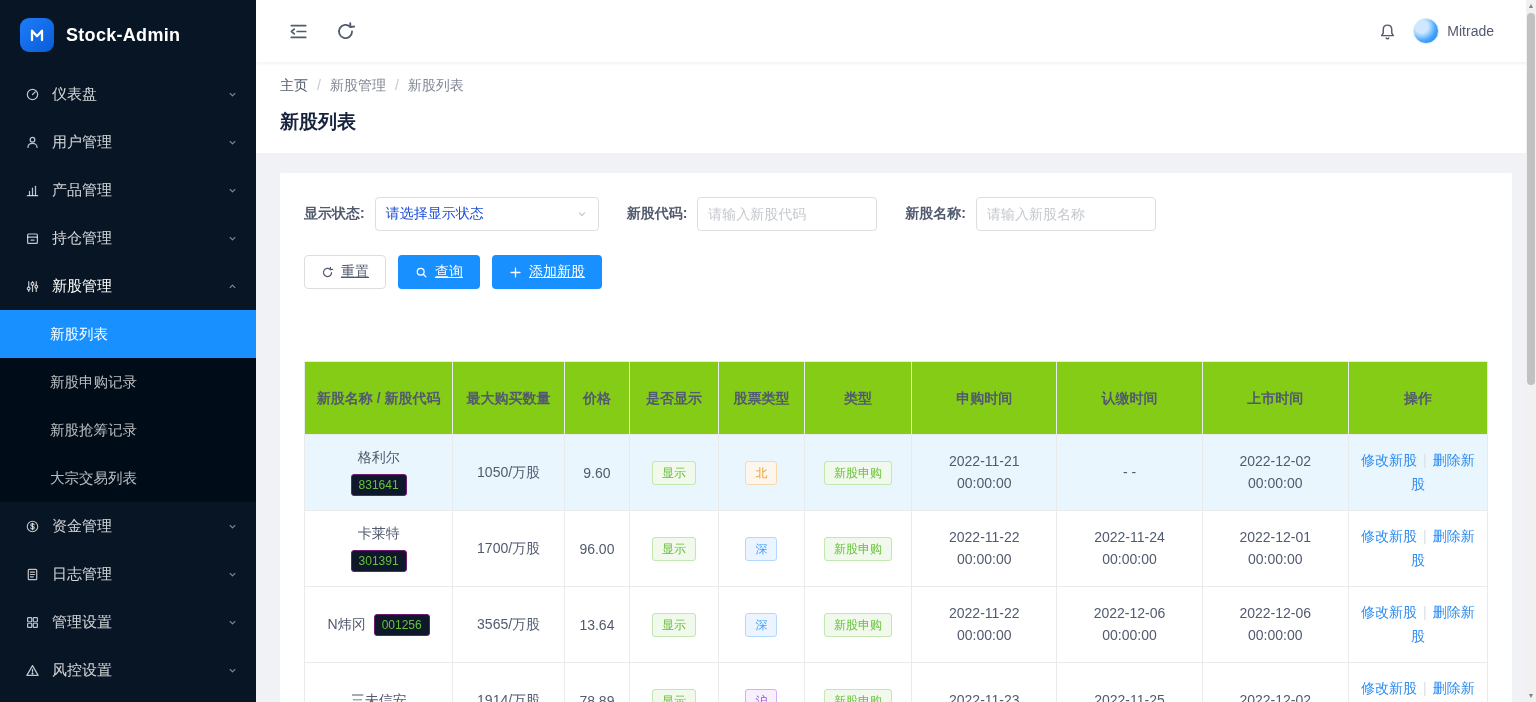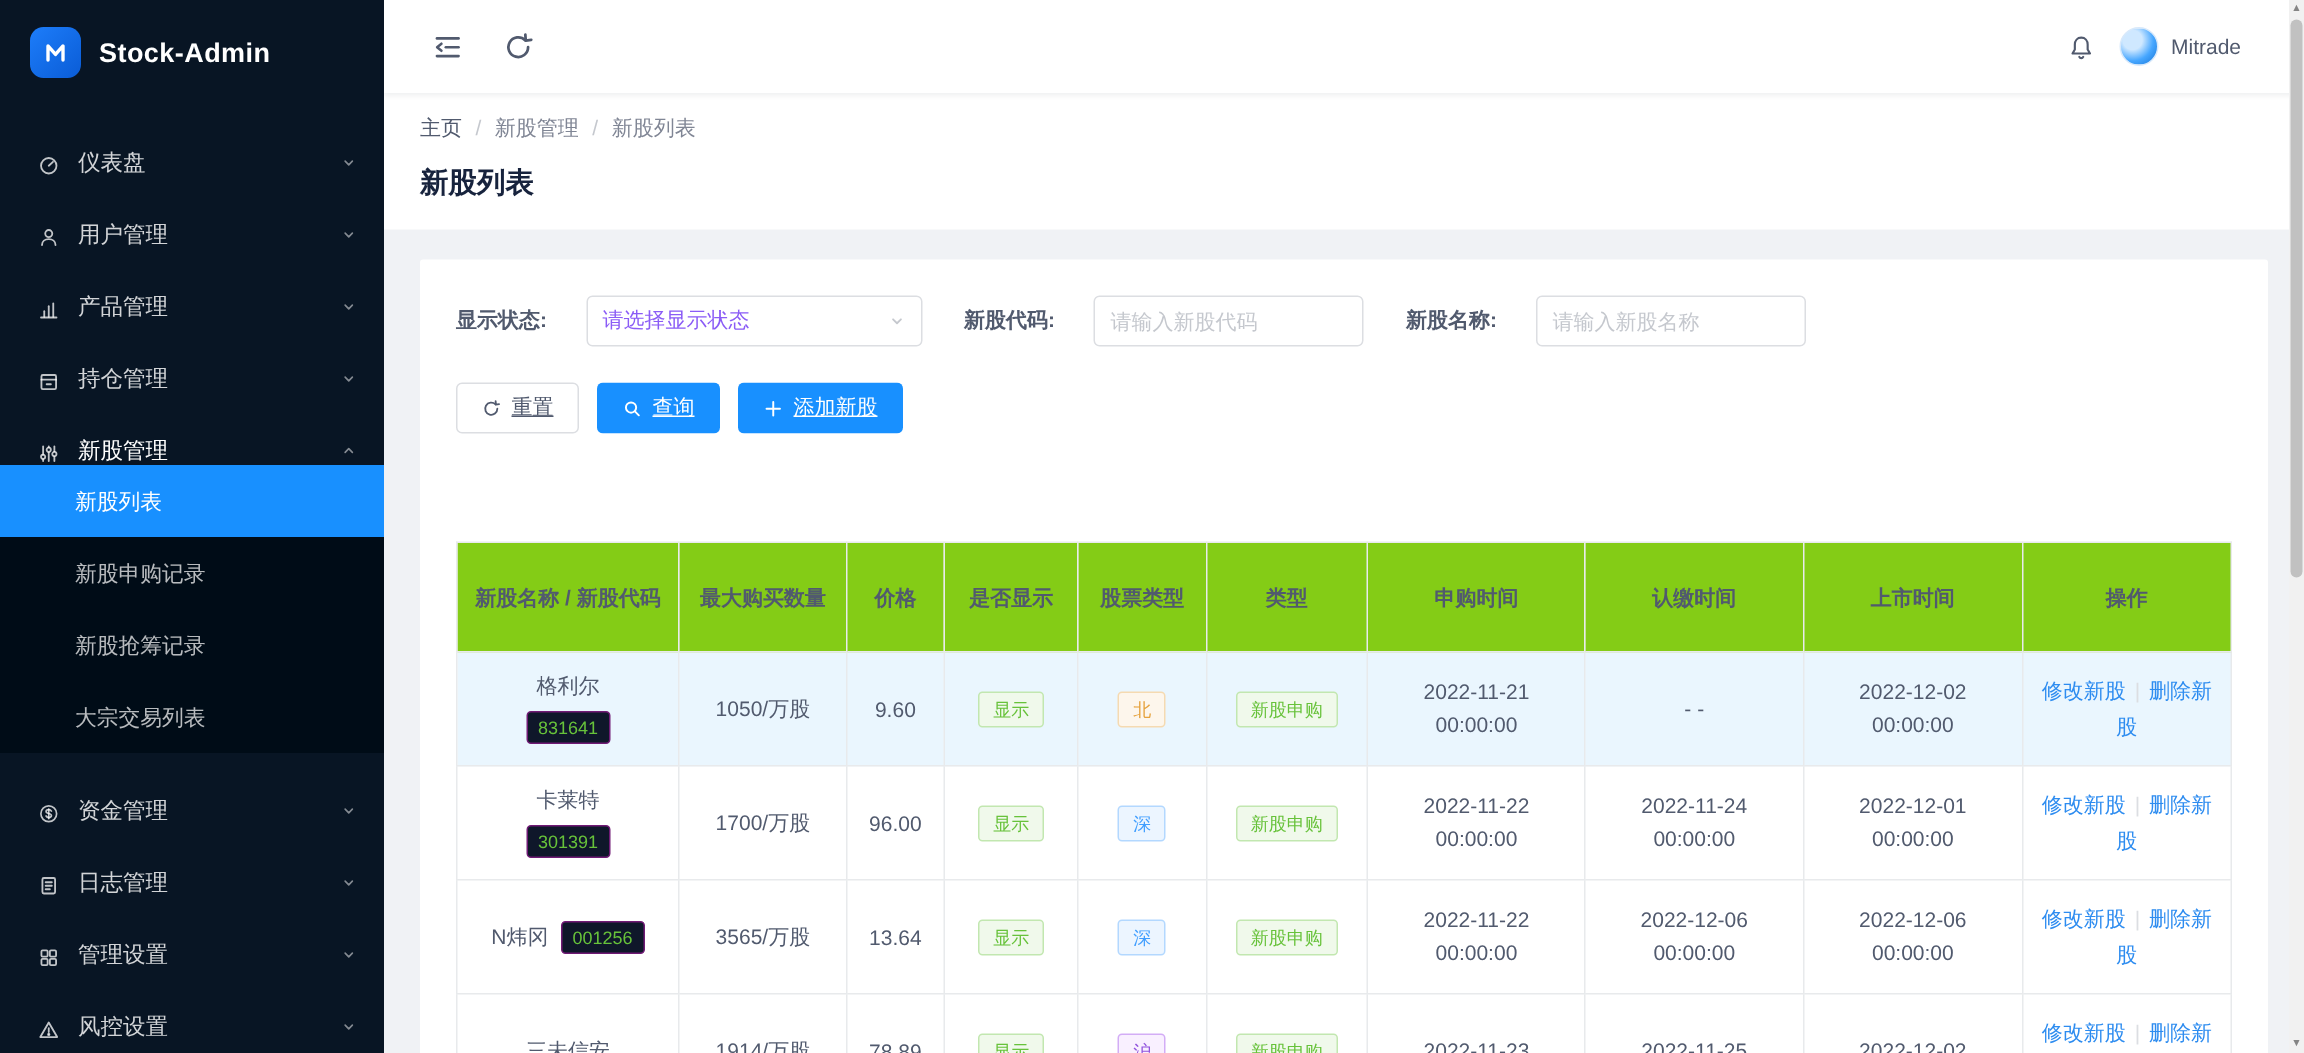--- a/index.html
+++ b/index.html
@@ -9,21 +9,21 @@
     font-size:14px; color:#515a6e; background:#f0f2f5;
     display:flex;
   }
 
   
   .sidebar { width:256px; min-width:256px; height:702px; background:#081524; display:flex; flex-direction:column; overflow:hidden; }
   .logo { height:70px; display:flex; align-items:center; gap:12px; padding:0 20px; flex:none; }
   .logo-mark { width:34px; height:34px; border-radius:9px; background:linear-gradient(135deg,#1d7dfa,#0a5cd6); display:flex; align-items:center; justify-content:center; flex:none; }
   .logo-text { color:#fff; font-size:18px; font-weight:bold; letter-spacing:.3px; }
   .menu { flex:1; }
-  .menu-item { height:48px; display:flex; align-items:flex-end; gap:11px; padding:0 18px 0 24px; color:rgba(255,255,255,.82); font-size:15px; cursor:pointer; }
+  .menu-item { height:48px; display:flex; align-items:center; gap:11px; padding:0 18px 0 24px; color:rgba(255,255,255,.82); font-size:15px; cursor:pointer; }
   .menu-item .mi-icon { width:17px; display:flex; justify-content:center; color:rgba(255,255,255,.75); flex:none; }
   .menu-item .mi-label { flex:1; }
   .chev { color:rgba(255,255,255,.5); flex:none; }
   .submenu { background:#000c17; }
   .submenu-item { height:48px; display:flex; align-items:center; padding-left:50px; color:rgba(255,255,255,.72); font-size:14.5px; cursor:pointer; }
   .submenu-item.active { background:#1890ff; color:#fff; }
 
   
   .main { flex:1; display:flex; flex-direction:column; height:702px; overflow:hidden; }
   .topbar { height:62px; background:#fff; display:flex; align-items:center; justify-content:space-between; padding:0 42px 0 32px; box-shadow:0 1px 4px rgba(0,21,41,.08); position:relative; z-index:2; flex:none; }
@@ -37,24 +37,24 @@
   .breadcrumb { display:flex; gap:9px; color:#808695; margin-bottom:14px; }
   .breadcrumb .bc-home { color:#515a6e; cursor:pointer; }
   .breadcrumb .bc-sep { color:#c5c8ce; }
   .page-title { font-size:19px; font-weight:700; color:#17233d; }
 
   .content { flex:1; padding:20px 24px 0; overflow:hidden; }
   .card { background:#fff; border-radius:2px; padding:24px; min-height:660px; }
 
   
   .filter-row { display:flex; align-items:center; gap:28px; margin-bottom:24px; }
-  .fgroup { display:flex; align-items:center; gap:26px; }
+  .fgroup { display:flex; align-items:center; gap:10px; }
   .flabel { color:#515a6e; font-weight:600; white-space:nowrap; }
   .select { width:224px; height:34px; border:1px solid #dcdee2; border-radius:4px; background:#fff; display:flex; align-items:center; justify-content:space-between; padding:0 10px; cursor:pointer; }
-  .select .ph { color:#8b5cf6; }
+  .select .ph { color:#1d4ed8; }
   .tinput { width:180px; height:34px; border:1px solid #dcdee2; border-radius:4px; padding:0 10px; font-size:14px; color:#4c1d95; outline:none; font-family:inherit; }
   .tinput::placeholder { color:#c5c8ce; }
 
   .btn-row { display:flex; align-items:center; gap:12px; }
   .btn { height:34px; padding:0 16px; border-radius:4px; display:inline-flex; align-items:center; gap:7px; font-size:14px; cursor:pointer; border:1px solid transparent; background:#fff;text-decoration:underline; }
   .btn-default { border-color:#dcdee2; color:#515a6e; }
   .btn-primary { background:#1890ff; color:#fff; }
 
   
   .stock-table { width:100%; border-collapse:collapse; table-layout:fixed; margin-top:72px; }

